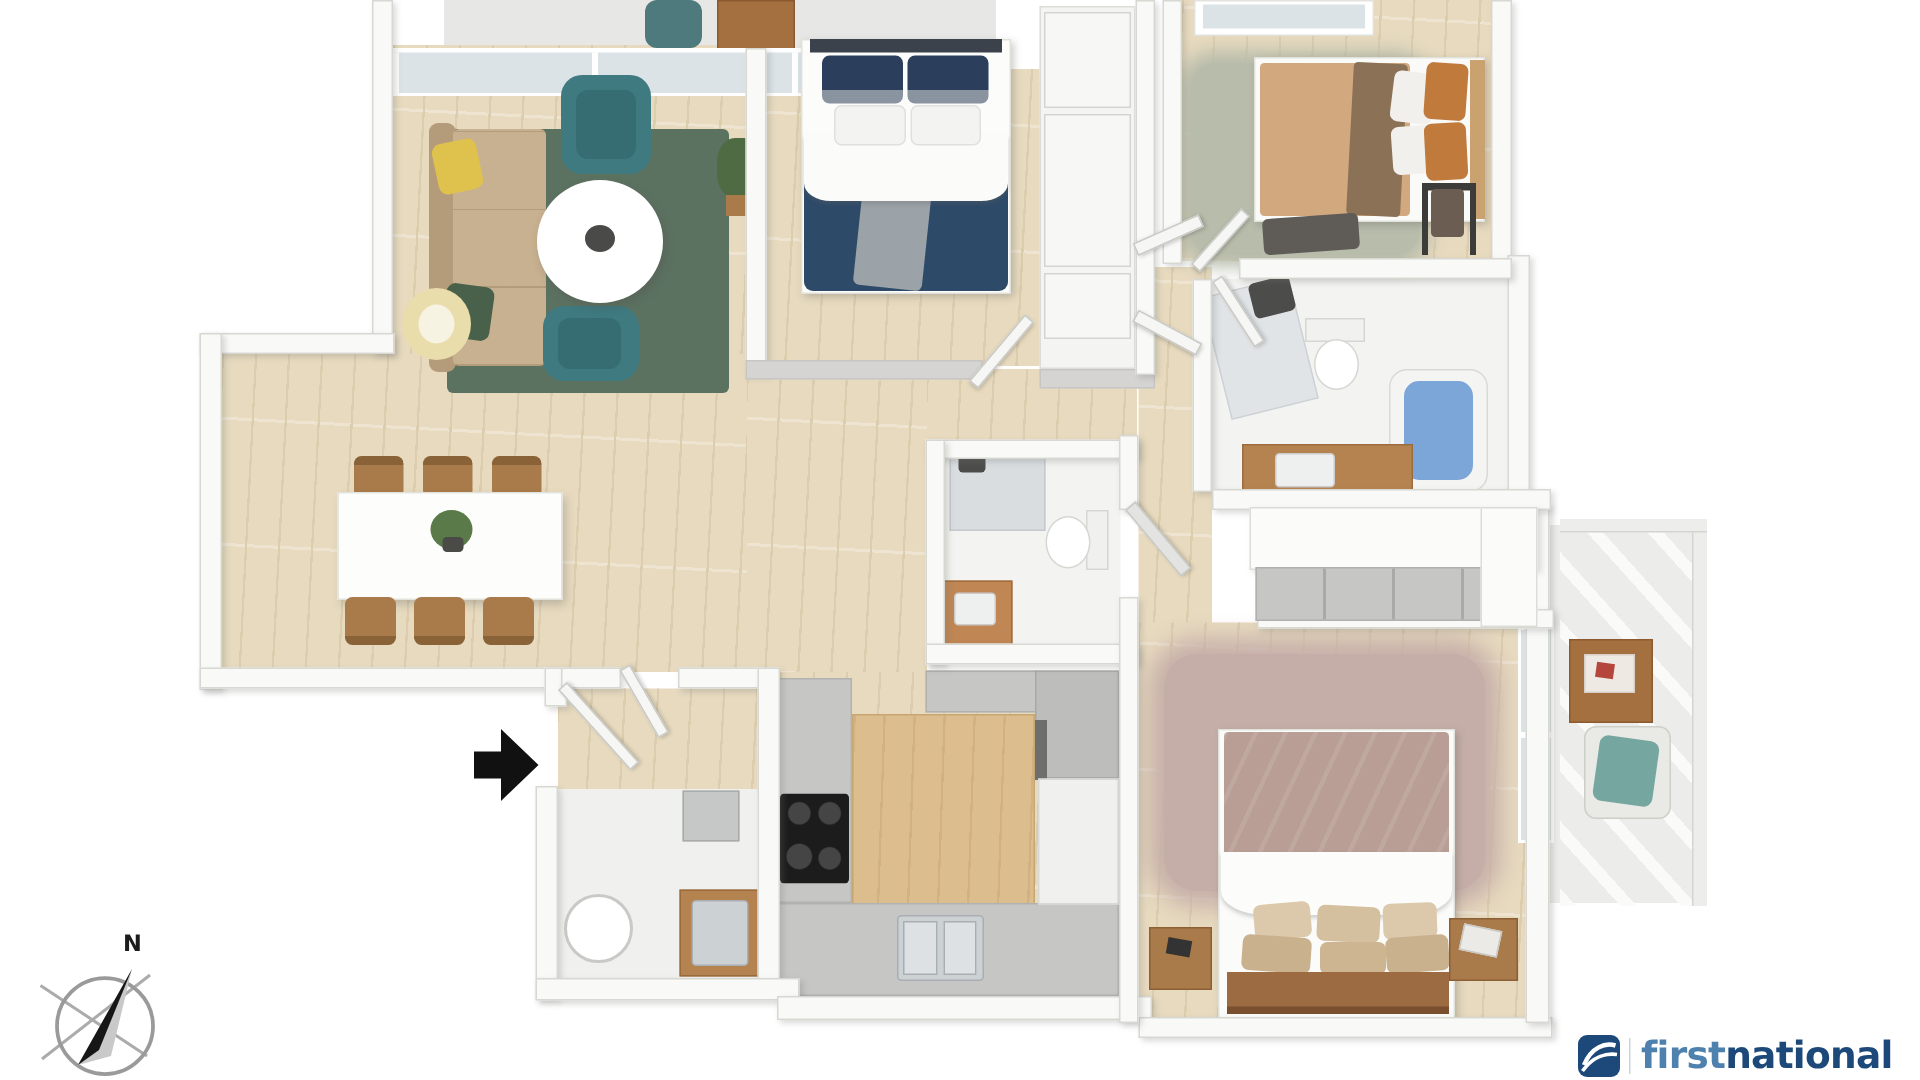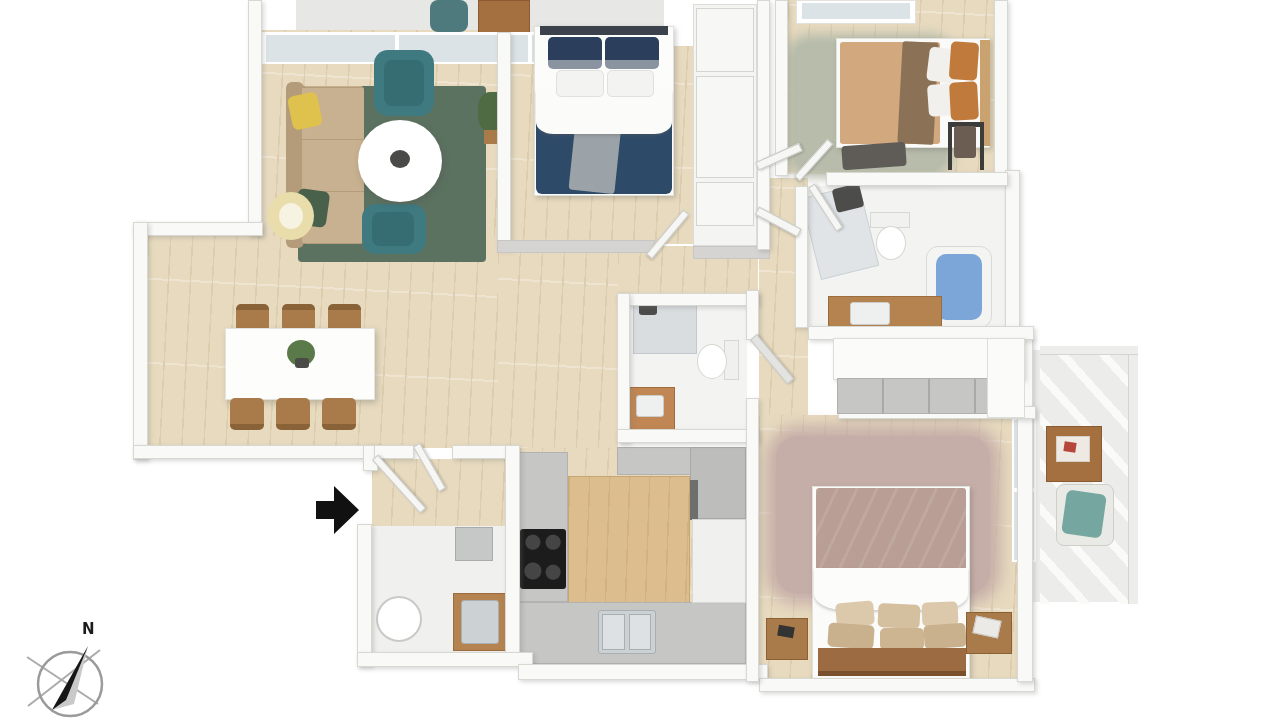--- a/index.html
+++ b/index.html
@@ -215,14 +215,24 @@
     <svg width="104" height="108" viewBox="0 0 104 108" style="position:absolute;left:0;top:0;">
       <line x1="8" y1="94" x2="80" y2="38" stroke="#ababab" stroke-width="2"></line>
       <line x1="7" y1="45" x2="78" y2="92" stroke="#ababab" stroke-width="2"></line>
       <circle cx="50" cy="72" r="32" fill="none" stroke="#9a9a9a" stroke-width="2.5"></circle>
       <polygon points="32,98 68,34 54,92" fill="#c9c9c9"></polygon>
       <polygon points="32,98 68,34 46,88" fill="#161616"></polygon>
     </svg>
     <span class="compass-n abs" style="left:62px;top:8px;">N</span>
   </div>
 
+  <div class="abs" style="left:1052px;top:688px;width:226px;height:32px;display:flex;align-items:center;">
+    <svg width="28" height="28" viewBox="0 0 28 28" style="flex:0 0 auto;">
+      <rect x="0" y="0" width="28" height="28" rx="6" fill="#1c4979"></rect>
+      <path d="M4 20 C9 8, 18 5, 25 7" stroke="#ffffff" stroke-width="3" fill="none"></path>
+      <path d="M3 24 C10 14, 19 12, 26 13" stroke="#ffffff" stroke-width="2.4" fill="none"></path>
+    </svg>
+    <div style="width:1px;height:24px;background:#c9d4de;margin:0 7px 0 6px;"></div>
+    <span class="logo-text" style="color:var(--logo-blue,#4f81af);">first</span>
+      <span class="logo-text" style="color:var(--logo-navy,#1c4979);">national</span>
+  </div>
 
 </div>
 
 </body></html>

